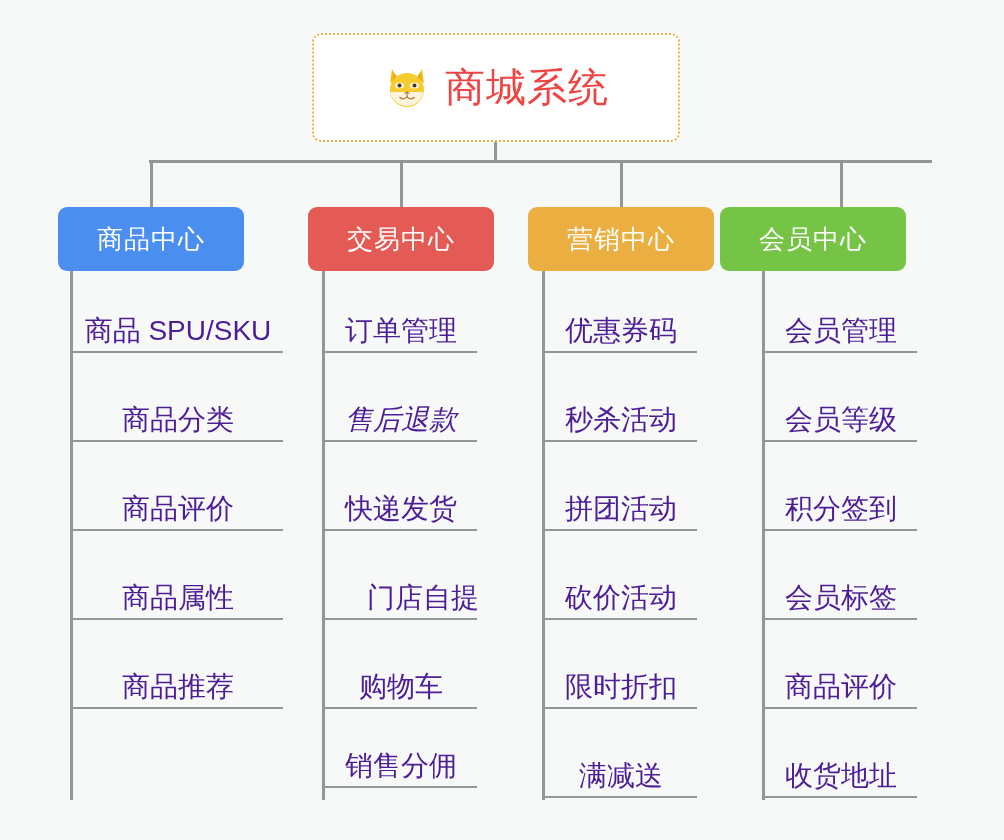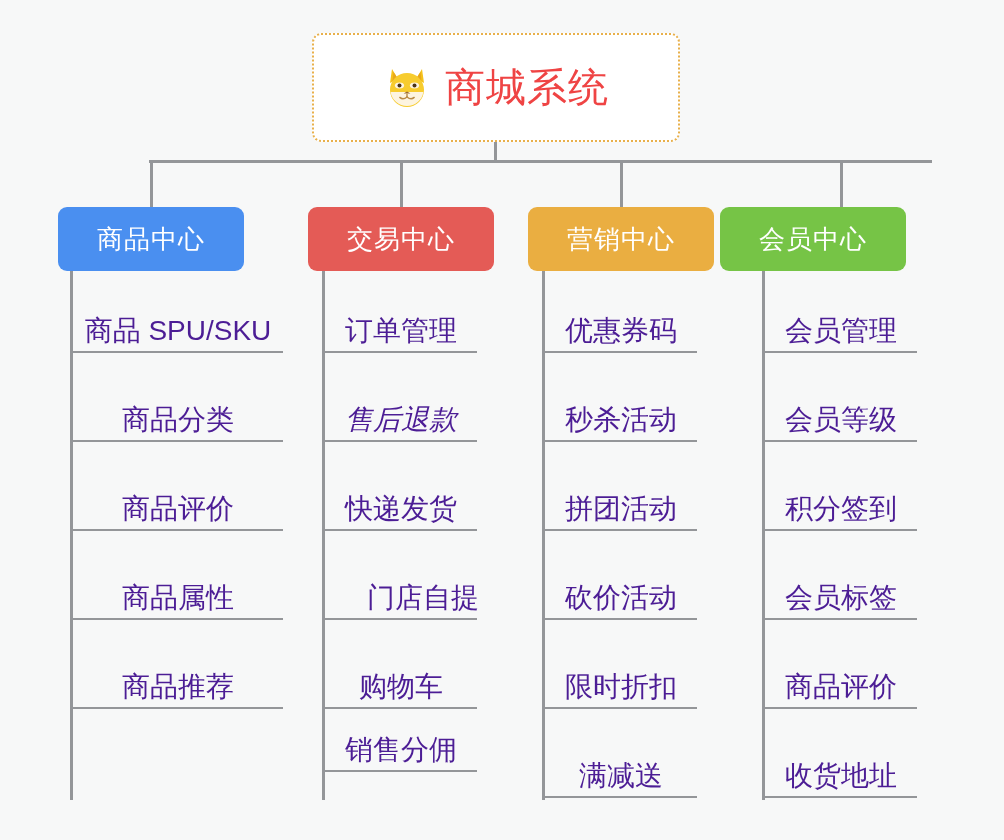--- a/index.html
+++ b/index.html
@@ -193,21 +193,21 @@
         </div>
         <div class="leaf" style="top: 178px; width: 152px;">
           <span class="leaf-label">快递发货</span>
         </div>
         <div class="leaf" style="top: 267px; width: 152px; padding-left: 44px;">
           <span class="leaf-label">门店自提</span>
         </div>
         <div class="leaf" style="top: 356px; width: 152px;">
           <span class="leaf-label">购物车</span>
         </div>
-        <div class="leaf" style="top: 419px; width: 152px;">
+        <div class="leaf" style="top: 435px; width: 152px;">
           <span class="leaf-label">销售分佣</span>
         </div>
       </div>
       <div class="cat-header" style="left: 528px; background: rgb(234, 174, 65);">
         <span>营销中心</span>
       </div>
       <div class="branch" style="left: 542px; width: 155px; height: 529px;">
         <div class="branch-spine" style="height: 529px;"></div>
         <div class="leaf" style="top: 0px; width: 152px;">
           <span class="leaf-label">优惠券码</span>

